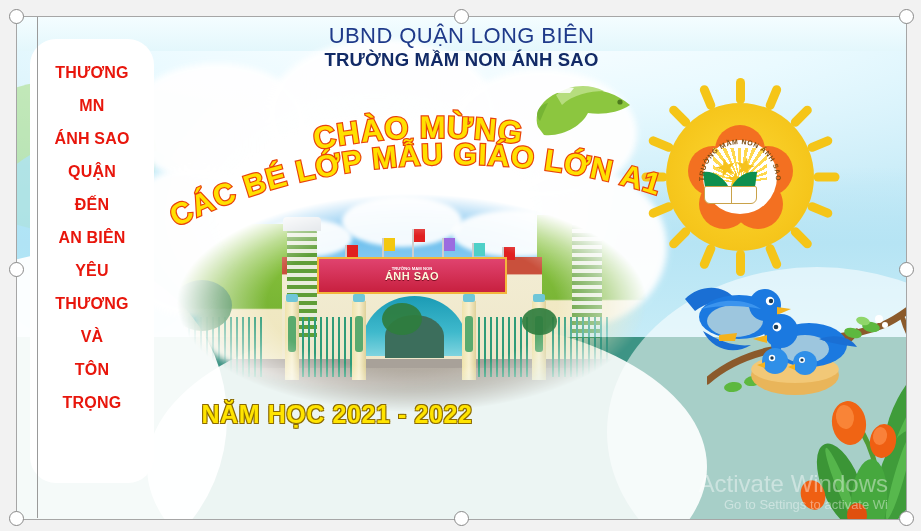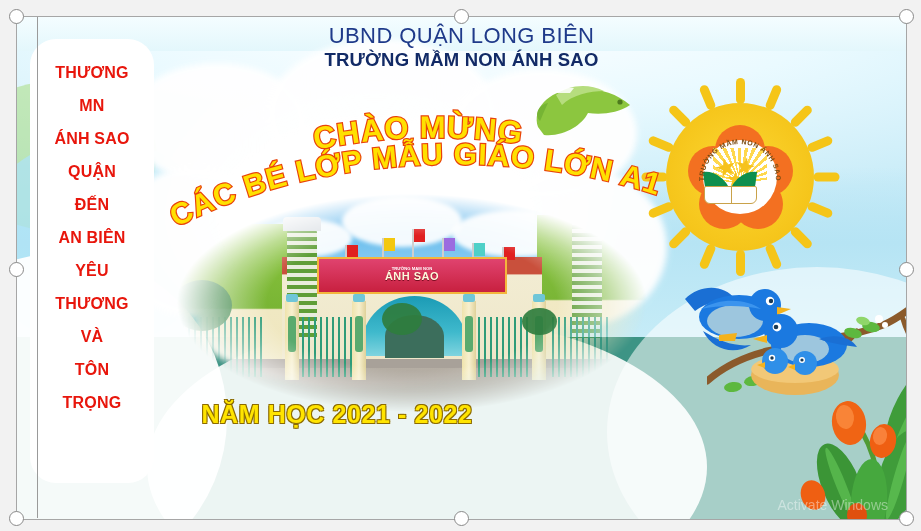--- a/index.html
+++ b/index.html
@@ -117,21 +117,21 @@
   
   .gbird{position:absolute;left:513px;top:52px;width:108px;height:74px;z-index:50;}
   .bbirds{position:absolute;left:660px;top:252px;width:190px;height:130px;z-index:50;}
   .branch{position:absolute;left:690px;top:268px;width:230px;height:120px;z-index:49;}
 
   
   .plant{position:absolute;left:770px;top:272px;width:150px;height:230px;z-index:52;}
 
   
   .wm{position:absolute;right:18px;bottom:6px;text-align:right;z-index:70;color:rgba(255,255,255,.42);}
-  .wm .w1{font-size:14px;line-height:1.15;}
+  .wm .w1{font-size:24px;line-height:1.15;}
   .wm .w2{font-size:13px;line-height:1.2;}
 
   
   .selbox{position:absolute;left:16px;top:16px;width:889px;height:502px;border:1px solid #a6a6a6;z-index:90;pointer-events:none;}
   .handle{position:absolute;width:13px;height:13px;border-radius:50%;background:#fff;border:1.5px solid #8a8a8a;z-index:95;}
   .guide{position:absolute;background:#9a9a9a;z-index:88;}
 </style>
 </head>
 <body>
 
@@ -385,20 +385,21 @@
       <div class="row">AN BIÊN</div>
       <div class="row">YÊU</div>
       <div class="row">THƯƠNG</div>
       <div class="row">VÀ</div>
       <div class="row">TÔN</div>
       <div class="row">TRỌNG</div>
     </div>
 
     <div class="wm">
       <div class="w1">Activate Windows</div>
+      <div class="w2">Go to Settings to activate Wi</div>
     </div>
 
   </div>
 
   <div class="selbox"></div>
   <div class="guide" style="left:37px;top:16px;width:1px;height:502px;"></div>
   <div class="guide" style="left:16px;top:16px;width:889px;height:1px;"></div>
 
   <div class="handle" style="left:9px;top:9px;"></div>
   <div class="handle" style="left:454px;top:9px;"></div>

